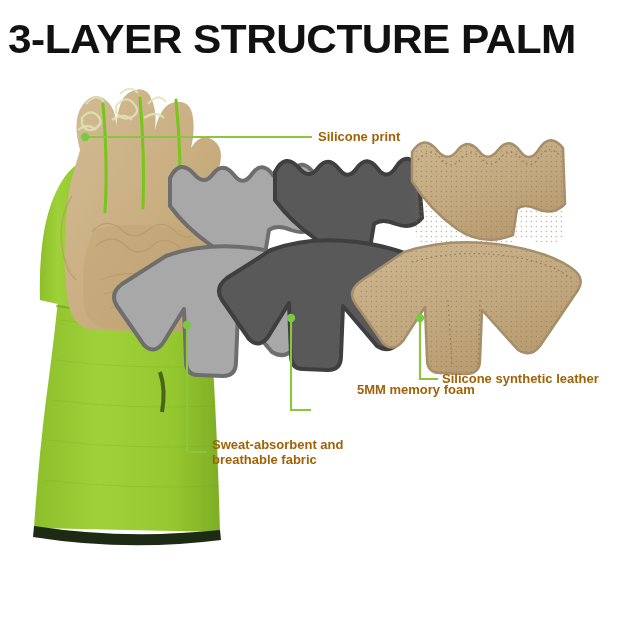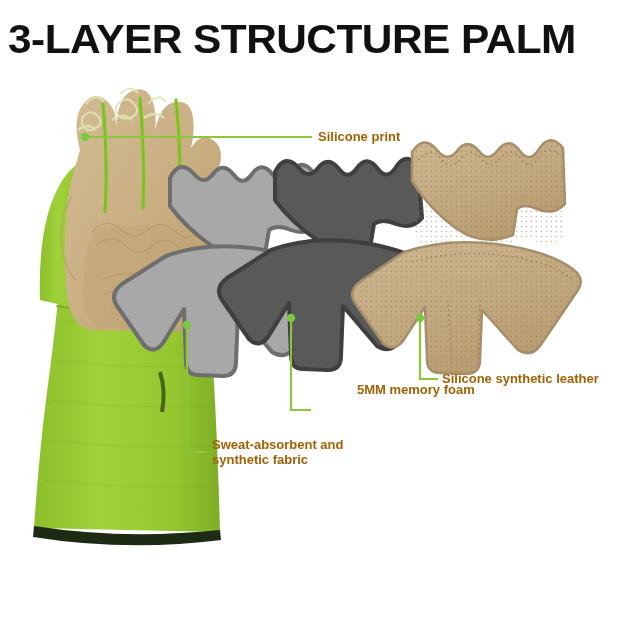--- a/index.html
+++ b/index.html
@@ -179,15 +179,15 @@
       <circle cx="420" cy="318" r="4.2"></circle>
       <circle cx="291" cy="318" r="4.2"></circle>
       <circle cx="187" cy="325" r="4.2"></circle>
     </g>
   </svg>
 
   <div class="label" id="lbl-silicone">Silicone print</div>
   <div class="label" id="lbl-leather">Silicone synthetic leather</div>
   <div class="label" id="lbl-foam">5MM memory foam</div>
   <div class="label" id="lbl-fabric">Sweat-absorbent and
-synthetic fabric</div>
+breathable fabric</div>
 
 </div>
 
 </body></html>

